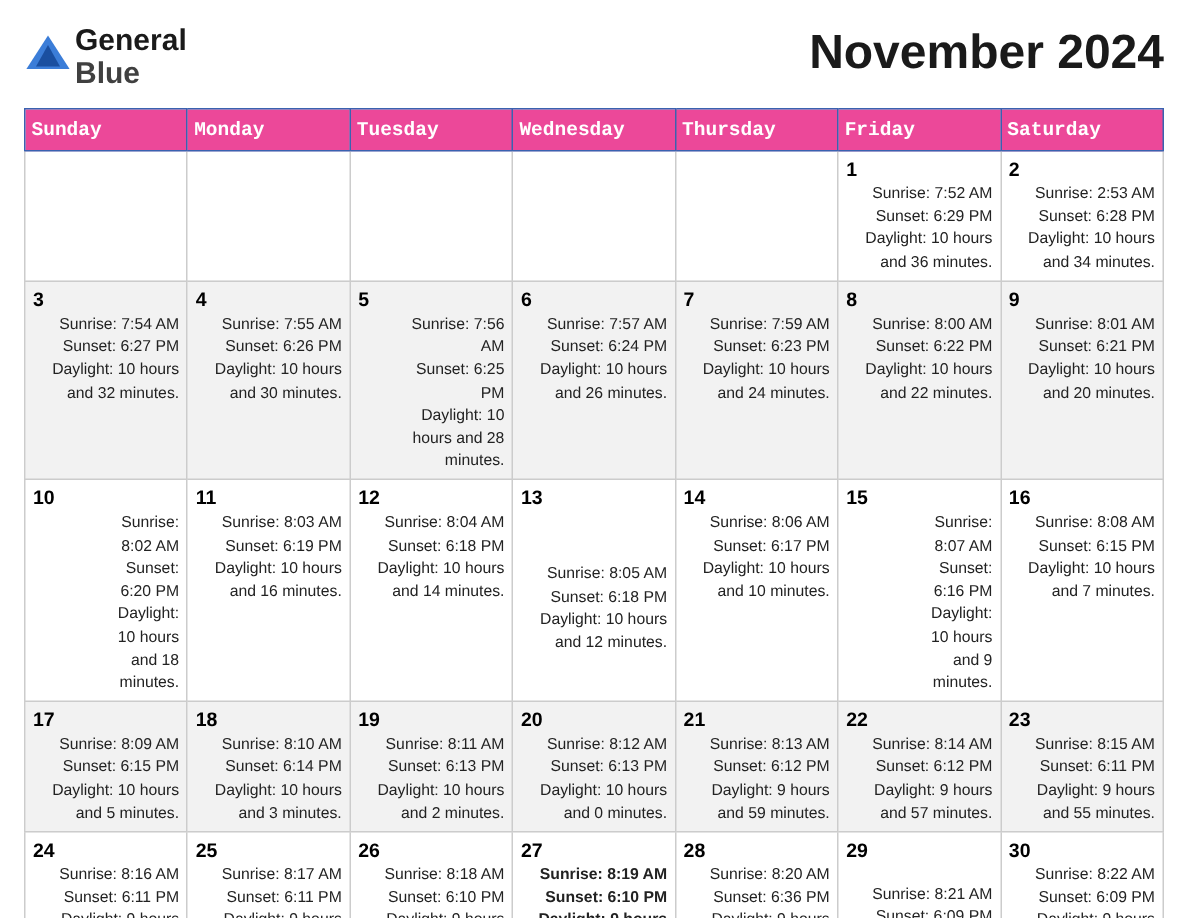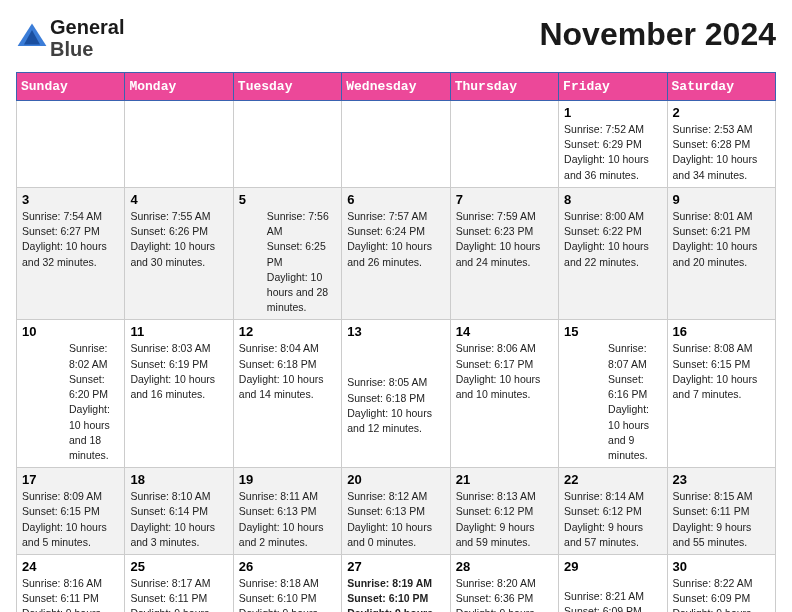--- a/index.html
+++ b/index.html
@@ -72,20 +72,21 @@
     .day-number {
       font-size: 13px;
       font-weight: bold;
       display: block;
       margin-bottom: 2px;
     }
     .day-info {
       font-size: 10.5px;
       color: #222;
       line-height: 1.45;
+      text-align: right;
     }
     .empty-cell {
       background: #fff;
     }
   </style>
 </head>
 <body>
 
 <div class="header-area">
   <div class="logo">

